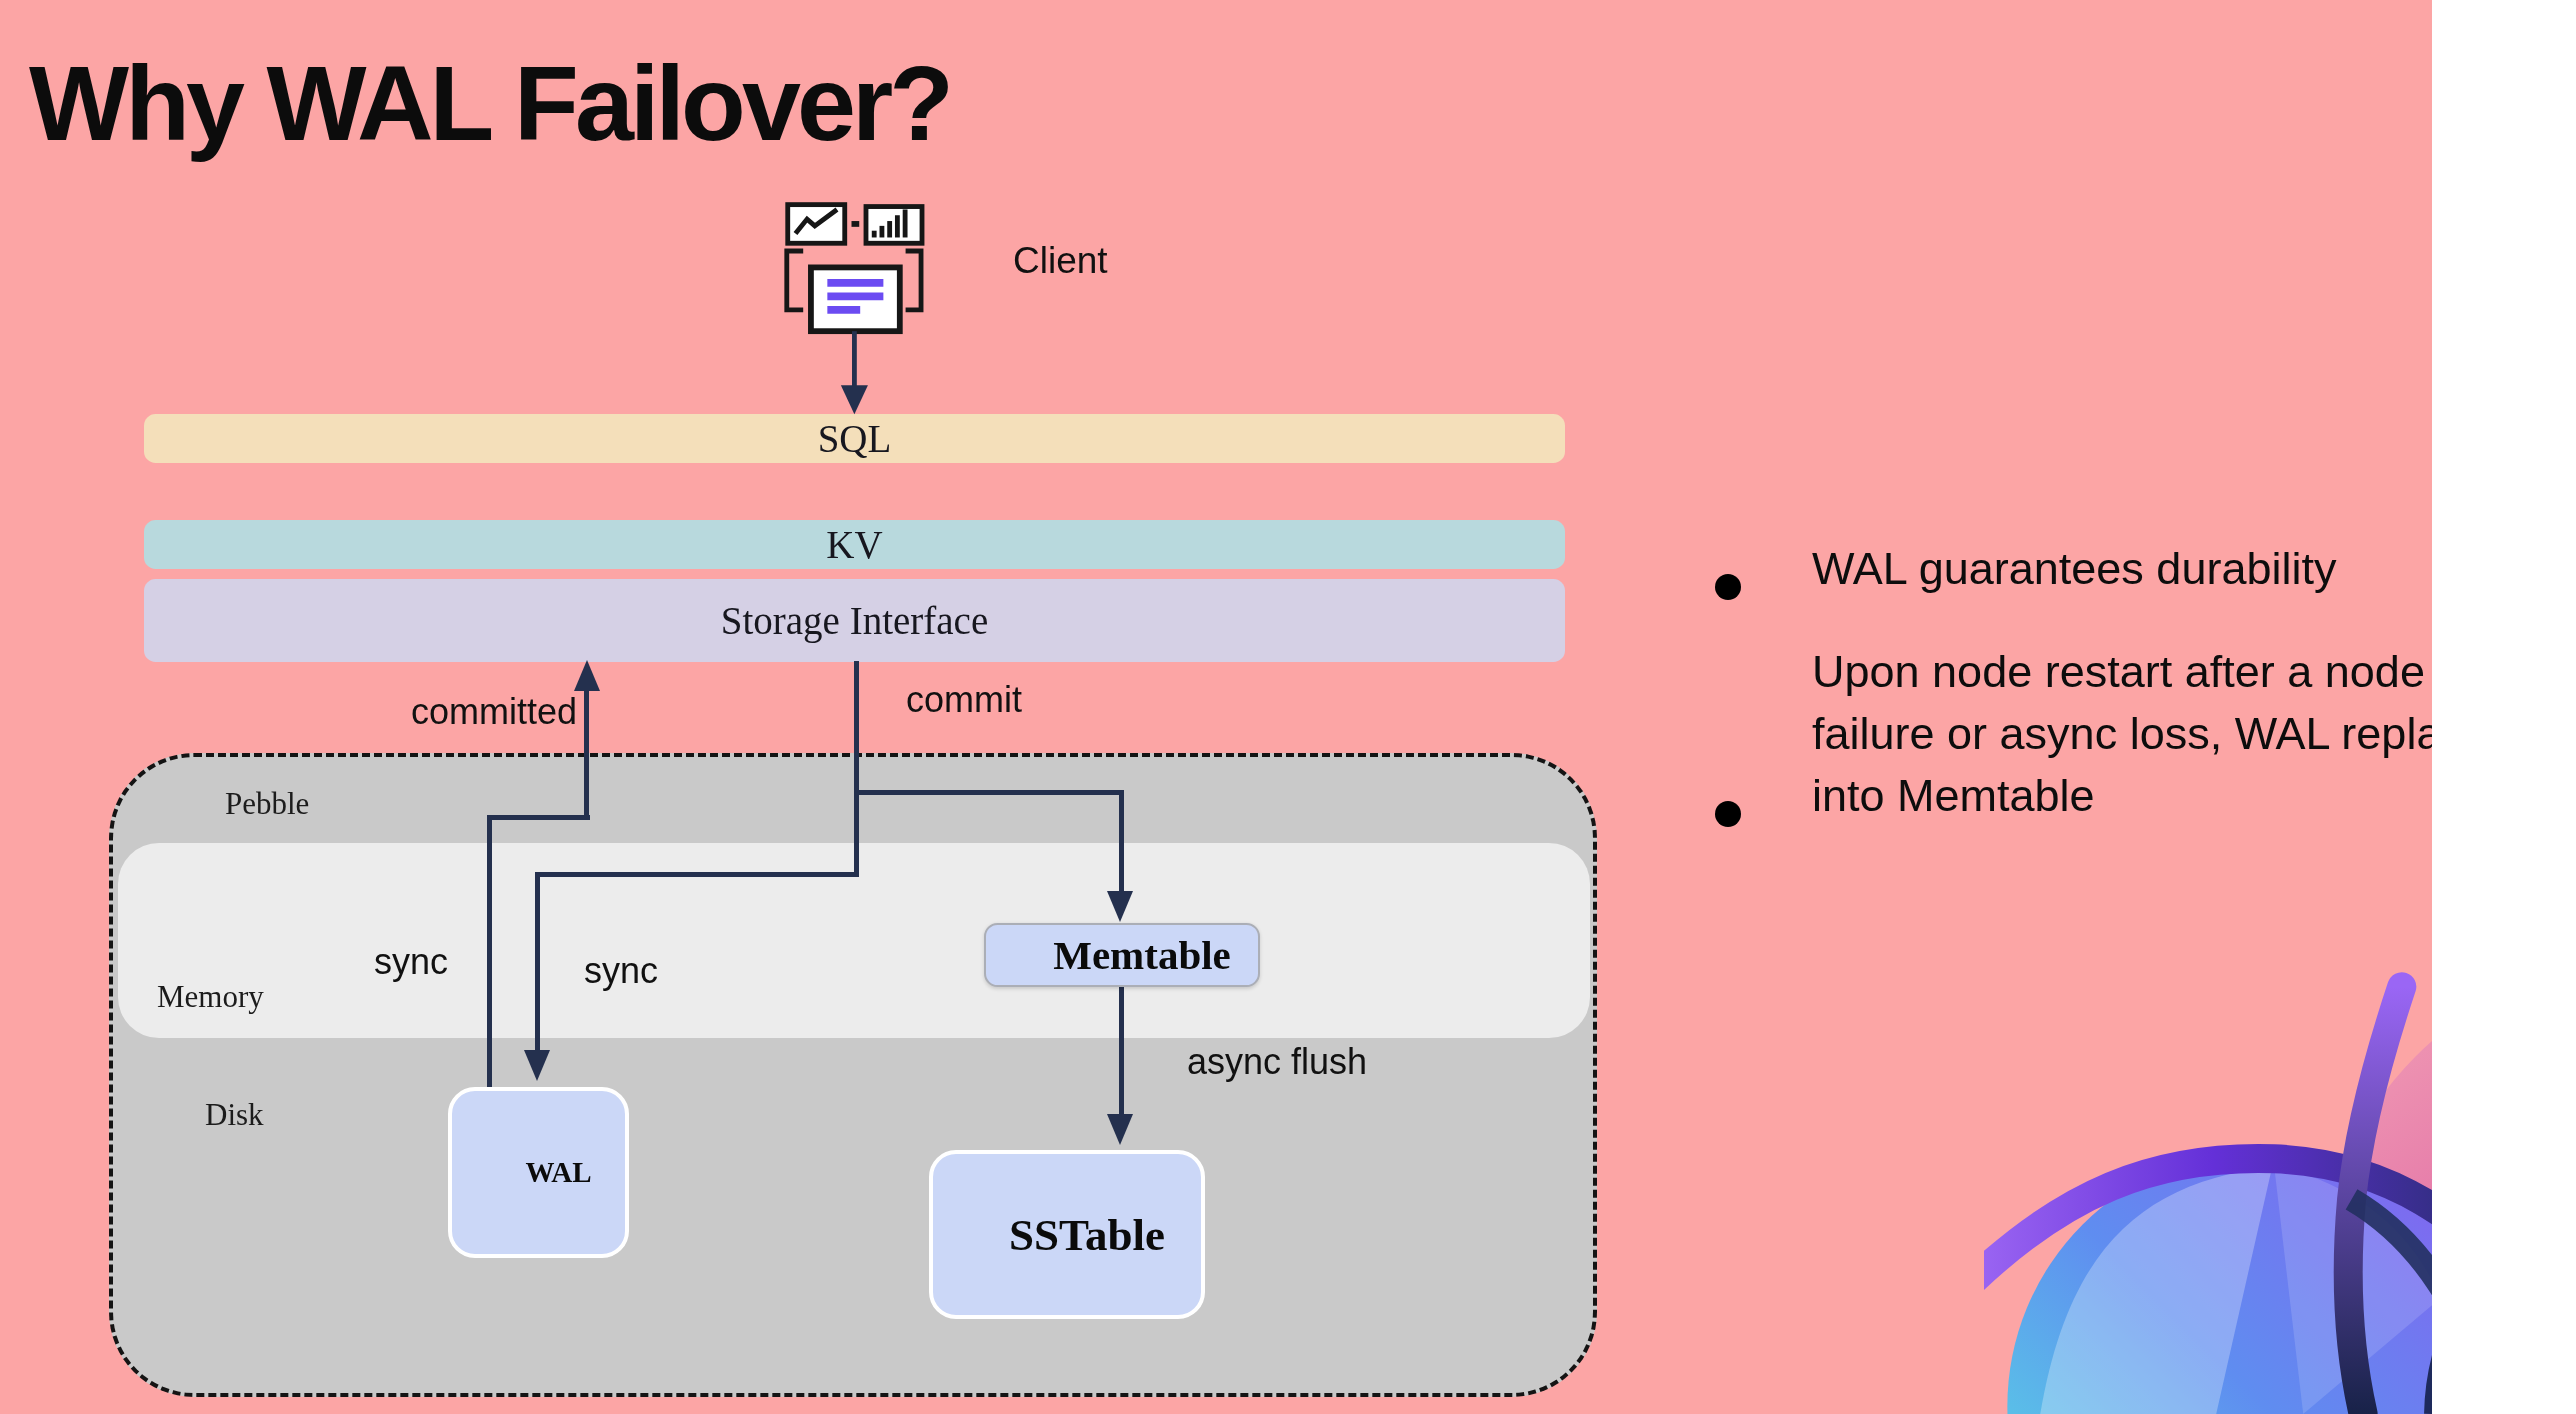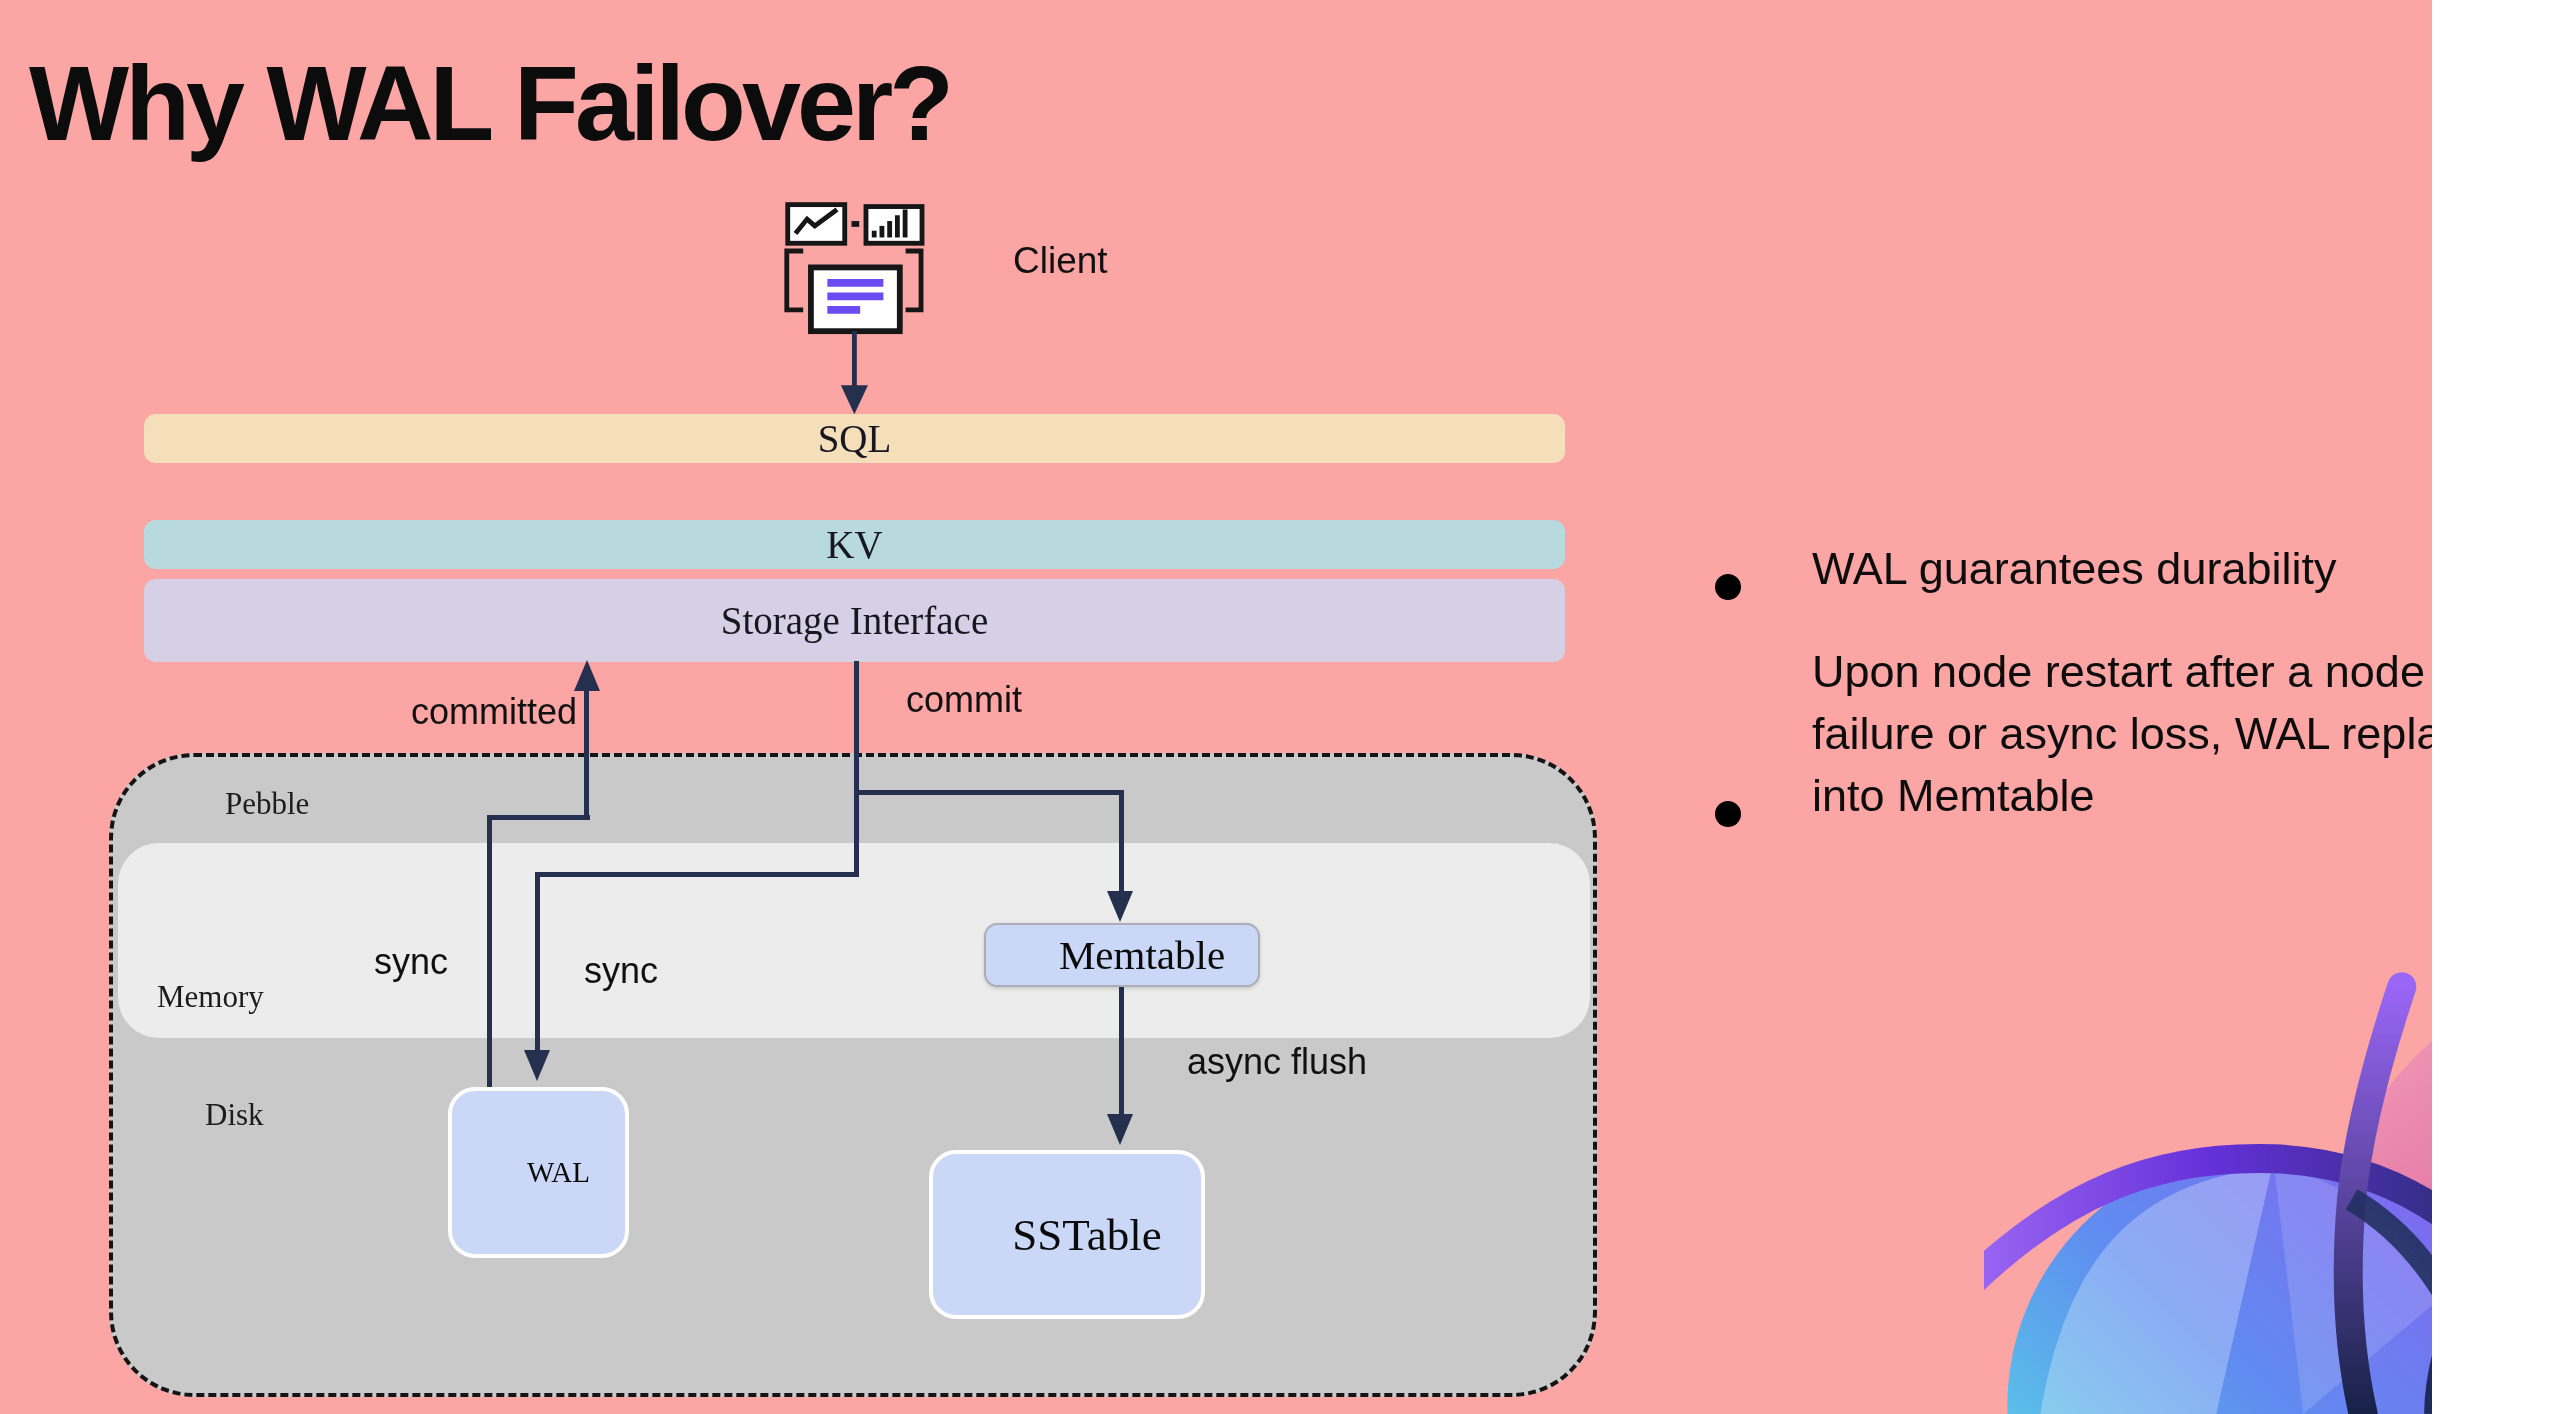--- a/index.html
+++ b/index.html
@@ -21,21 +21,21 @@
   .pebble{position:absolute;left:109px;top:753px;width:1488px;height:644px;
           border:4.8px dashed #141414;border-radius:85px;box-sizing:border-box;}
   .memory-band{position:absolute;left:118px;top:843px;width:1472px;height:195px;border-radius:41px;}
   .zone-label{position:absolute;font-family:"Liberation Serif",serif;font-size:31px;color:#1c1c1c;}
   .lbl-pebble{left:225px;top:786px;}
   .lbl-memory{left:157px;top:979px;}
   .lbl-disk{left:205px;top:1097px;}
 
   
   .node{position:absolute;display:flex;align-items:center;justify-content:center;
-        font-family:"Liberation Serif",serif;font-weight:400;color:#0b0b0b;z-index:6;
+        font-family:"Liberation Serif",serif;font-weight:700;color:#0b0b0b;z-index:6;
         box-sizing:border-box;padding-left:40px;}
   .node-memtable{left:984px;top:923px;width:276px;height:64px;border-radius:13.5px;
         border:2.9px solid #abaeb6;font-size:41px;box-shadow:0 1.9px 3.9px rgba(0,0,0,.15);}
   .node-wal{left:448px;top:1087px;width:181px;height:171px;border-radius:27px;
         border:4.8px solid #ffffff;font-size:29px;}
   .node-sstable{left:929px;top:1150px;width:276px;height:169px;border-radius:27px;
         border:4.8px solid #ffffff;font-size:45px;}
 
   
   .seg{position:absolute;background:var(--line);z-index:4;}

